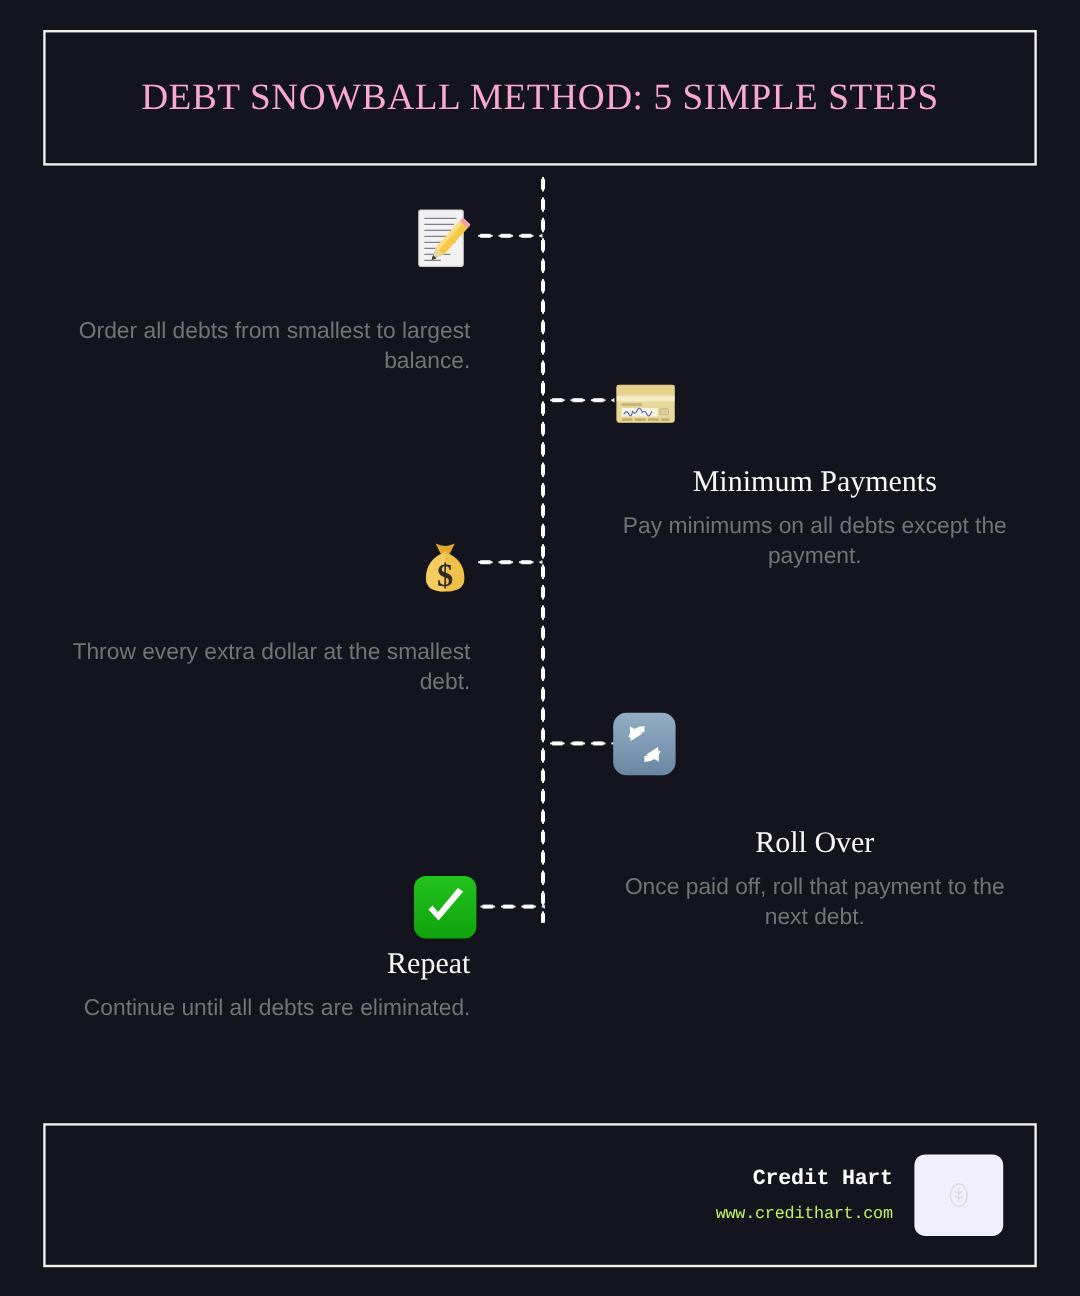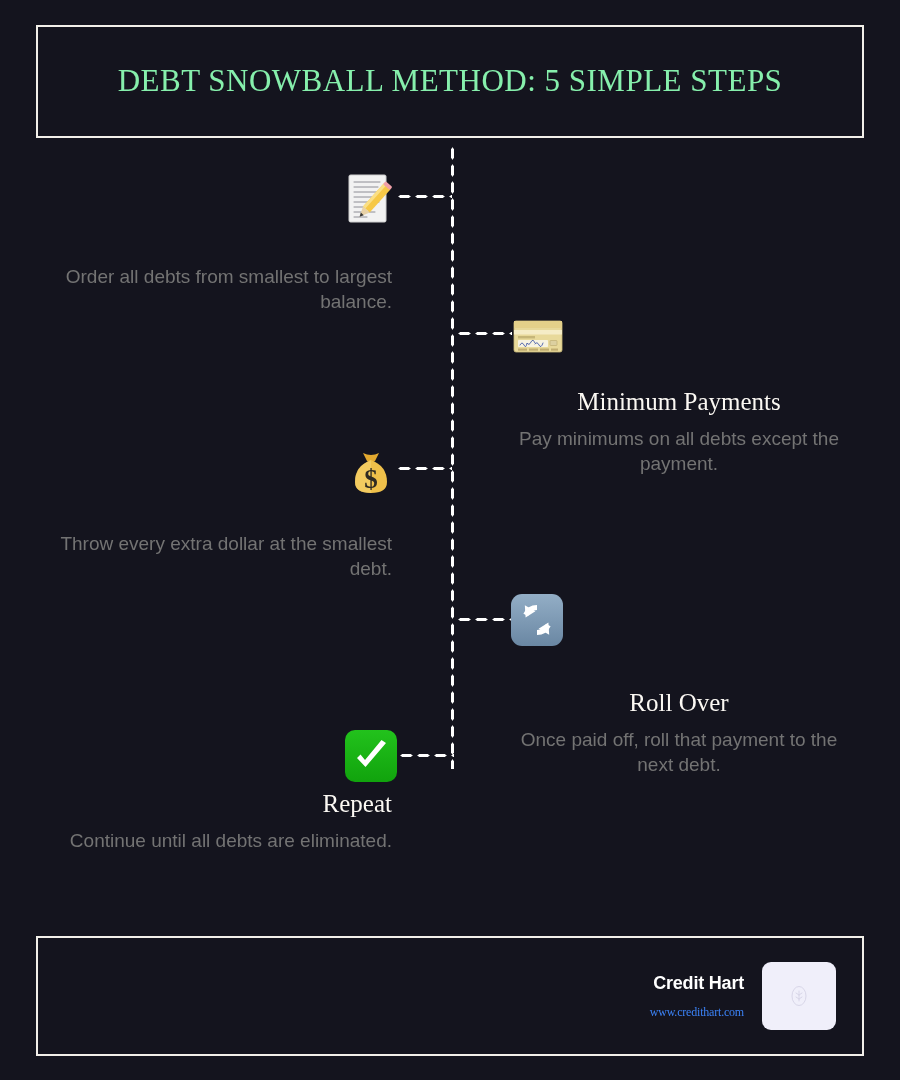--- a/index.html
+++ b/index.html
@@ -29,21 +29,21 @@
     border: 2px solid #f2efe9;
     display: flex;
     align-items: center;
     justify-content: center;
   }
   .title-text {
     font-family: "Liberation Serif", serif;
     font-size: 31px;
     line-height: 1.1;
     letter-spacing: 0.5px;
-    color: #86efac;
+    color: #f9a8d4;
     text-align: center;
     white-space: nowrap;
   }
 
   
   .spine {
     position: absolute;
     left: 450px;
     top: 145px;
     width: 5px;
@@ -111,31 +111,31 @@
     position: absolute;
     right: 26px;
     top: 0;
     height: 100%;
     display: flex;
     align-items: center;
     gap: 18px;
   }
   .footer-text { text-align: right; }
   .brand-name {
-    font-family: Liberation Sans, sans-serif;
+    font-family: Liberation Mono, monospace;
     font-weight: bold;
     font-size: 18px;
     color: #ffffff;
     letter-spacing: -0.2px;
     margin-bottom: 11px;
   }
   .brand-url {
-    font-family: Liberation Serif, serif;
-    font-size: 12px;
-    color: #3b82f6;
+    font-family: Liberation Mono, monospace;
+    font-size: 14px;
+    color: #bef264;
     letter-spacing: -0.2px;
   }
   .logo-box {
     width: 74px;
     height: 68px;
     border-radius: 9px;
     background: #f0effa;
     display: flex;
     align-items: center;
     justify-content: center;

